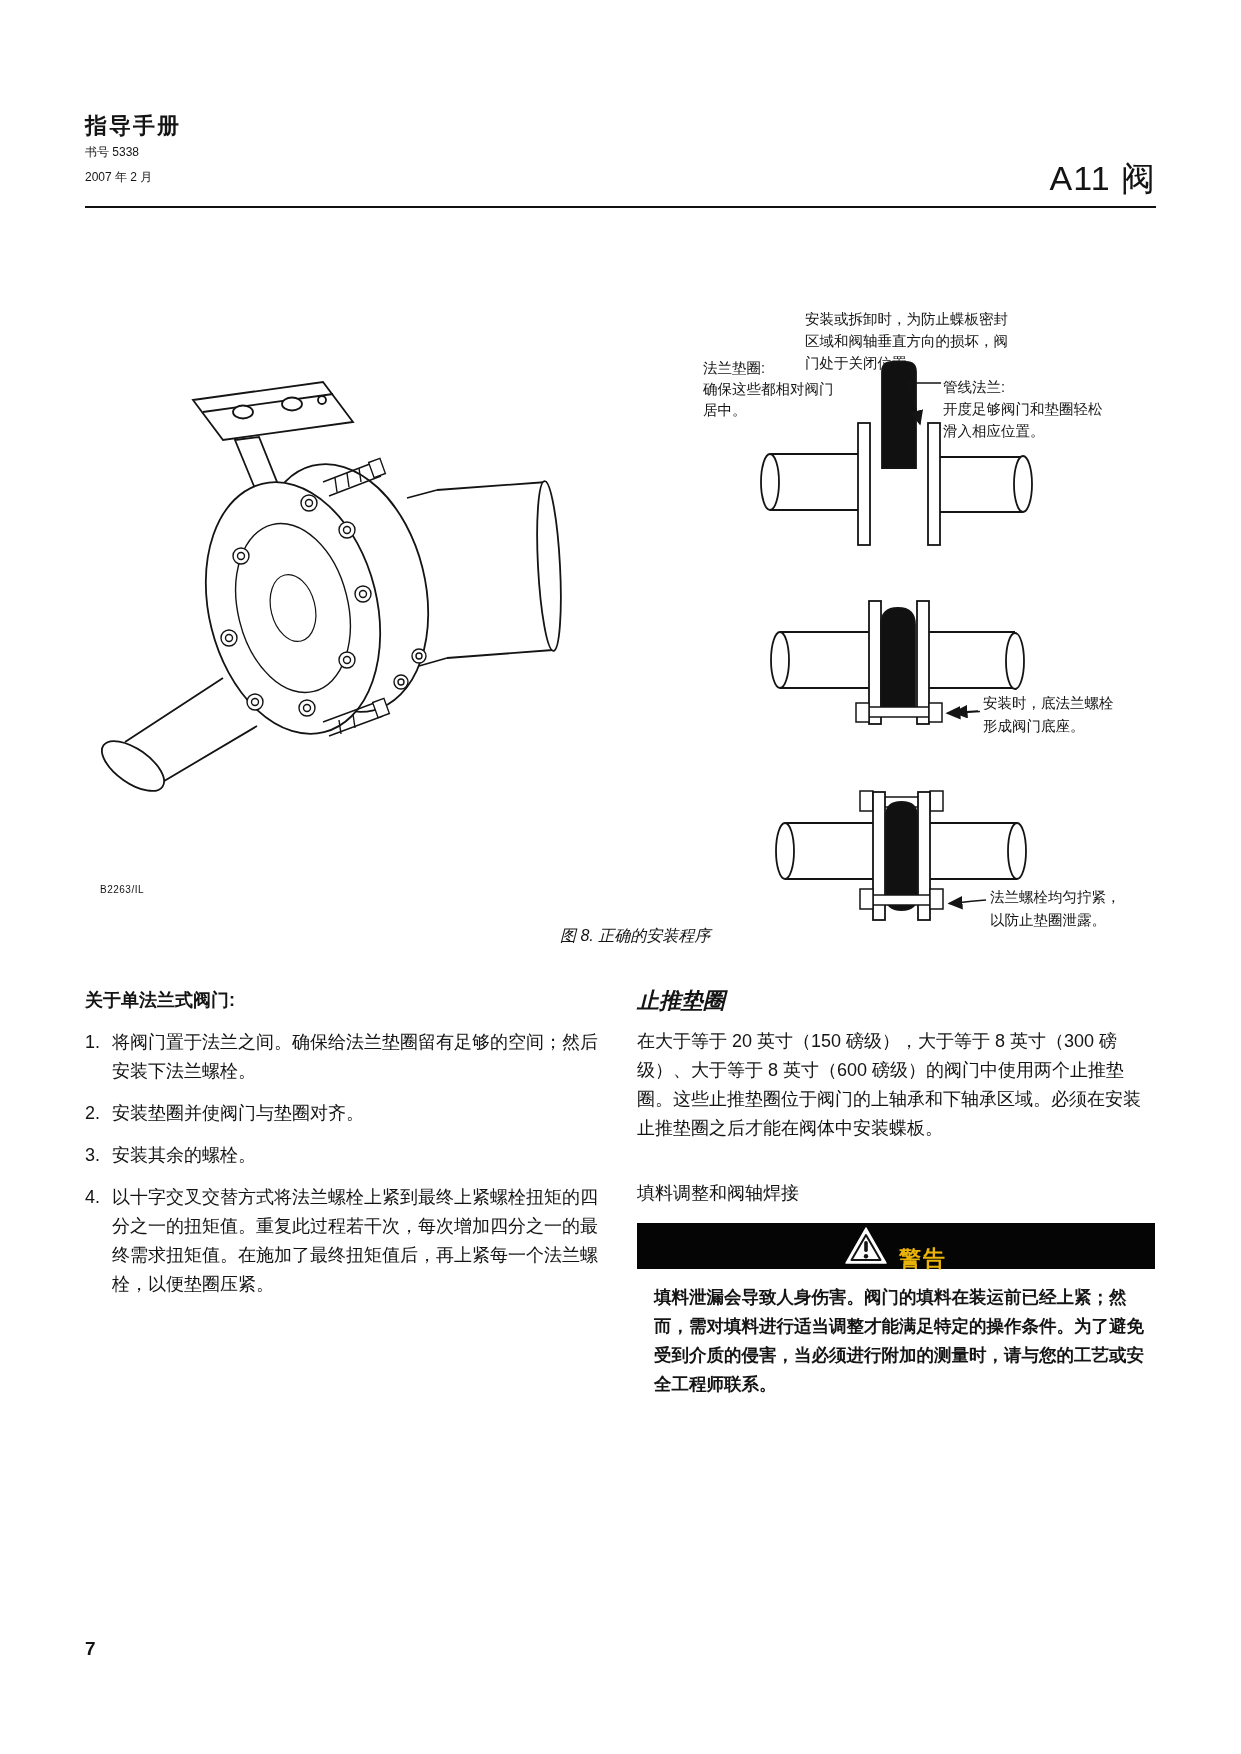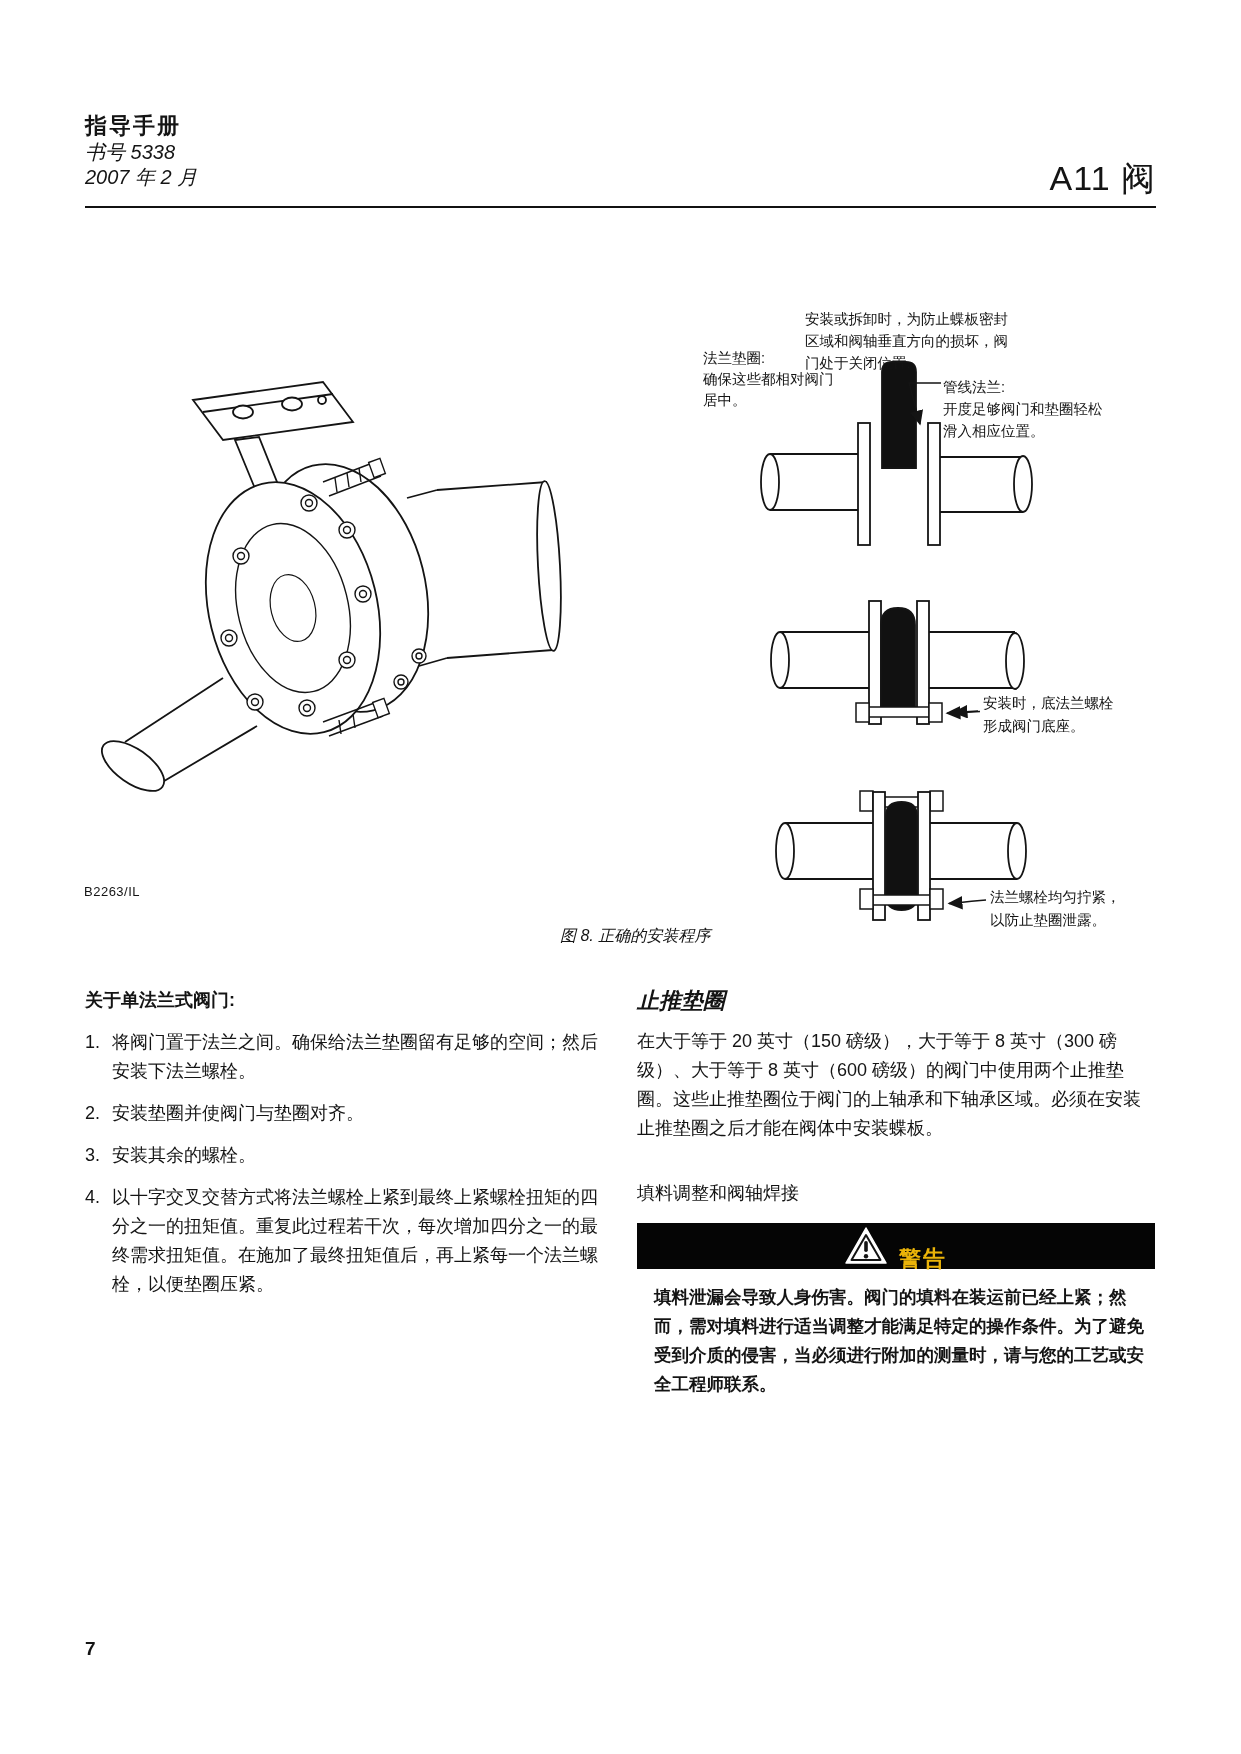--- a/index.html
+++ b/index.html
@@ -3,27 +3,27 @@
 <meta charset="utf-8">
 <style>
   html,body{margin:0;padding:0;background:#9a9a9a;}
   .page{
     position:relative;width:1241px;height:1754px;margin:0 auto;background:#ffffff;
     font-family:"Liberation Sans","DejaVu Sans",sans-serif;color:#141414;overflow:hidden;
   }
   
   .hdr{position:absolute;left:85px;top:112px;}
   .doc-type{font-size:22px;font-weight:bold;letter-spacing:2px;line-height:28px;}
-  .hdr-sub{font-size:20px;line-height:25px;font-style:italic;}
+  .hdr-sub{font-size:12px;line-height:25px;}
   .product{position:absolute;right:85px;top:156px;font-size:34px;font-weight:400;letter-spacing:1px;}
   .hdr-rule{position:absolute;left:85px;right:85px;top:206px;height:2px;background:#111;}
   
   .co{position:absolute;font-size:14.5px;line-height:22px;color:#141414;}
   .caption{position:absolute;left:560px;top:926px;width:280px;font-size:16px;font-style:italic;}
-  .drawid{position:absolute;left:84px;top:884px;font-size:13px;letter-spacing:.5px;}
+  .drawid{position:absolute;left:100px;top:884px;font-size:10px;letter-spacing:.5px;}
   svg{display:block;}
   .fig-svg{position:absolute;}
   
   .col{position:absolute;}
   .col-left{left:85px;top:988px;width:516px;}
   .col-right{left:637px;top:986px;width:518px;}
   .sec-head{font-size:18px;font-weight:bold;margin:0 0 16px 0;}
   .step{display:flex;font-size:18px;line-height:29px;margin-bottom:13px;}
   .step .num{width:27px;flex:0 0 27px;}
   .step .txt{flex:1;}
@@ -206,21 +206,21 @@
         <path d="M338,583 L329,583.5" stroke-width="1.5" marker-end="url(#ah)"></path>
       </g>
     </g>
   </svg>
 
   <div class="co" style="left:805px;top:308px;width:236px">
     <span>安装或拆卸时，为防止蝶板密封</span><br>
     <span>区域和阀轴垂直方向的损坏，阀</span><br>
     <span>门处于关闭位置.</span>
   </div>
-  <div class="co" style="left:703px;top:348px;width:180px;line-height:21px">
+  <div class="co" style="left:703px;top:358px;width:180px;line-height:21px">
     <span>法兰垫圈:</span><br>
     <span>确保这些都相对阀门</span><br>
     <span>居中。</span>
   </div>
   <div class="co" style="left:943px;top:376px;width:200px">
     <span>管线法兰:</span><br>
     <span>开度足够阀门和垫圈轻松</span><br>
     <span>滑入相应位置。</span>
   </div>
   <div class="co" style="left:983px;top:692px;width:190px;line-height:23px">

